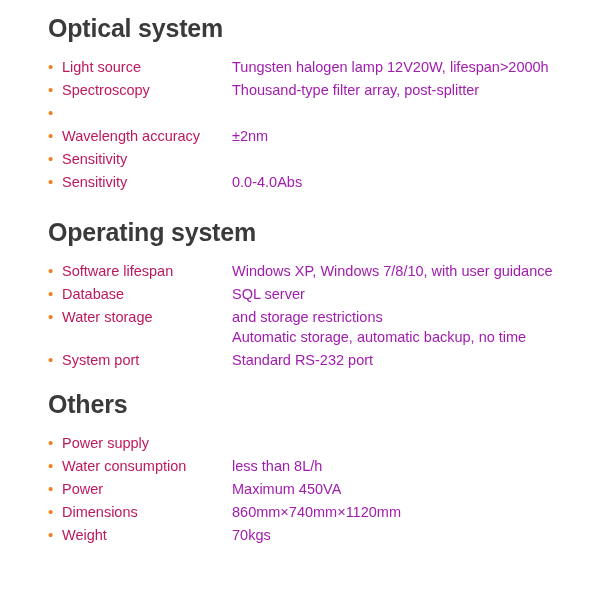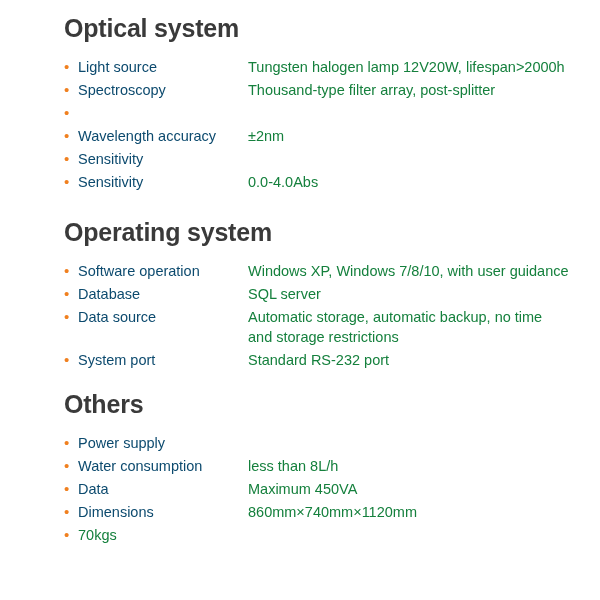--- a/index.html
+++ b/index.html
@@ -11,21 +11,21 @@
     height: 600px;
     background: #ffffff;
     font-family: "Liberation Sans", sans-serif;
     color: #333333;
     overflow: hidden;
   }
   .page {
     width: 600px;
     height: 600px;
     box-sizing: border-box;
-    padding: 14px 20px 0 64px;
+    padding: 14px 20px 0 48px;
     position: relative;
   }
   .section {
     margin-bottom: 4px;
   }
   .section-title {
     font-size: 25px;
     font-weight: bold;
     color: #3a3a3a;
     margin: 0 0 14px 0;
@@ -46,27 +46,27 @@
     width: 14px;
     color: #f08020;
     font-size: 15px;
     line-height: 20px;
     text-align: left;
   }
   .spec-label {
     flex: 0 0 170px;
     font-size: 14.5px;
     line-height: 20px;
-    color: #0c4a6e;
+    color: #be185d;
   }
   .spec-value {
     flex: 1 1 auto;
     font-size: 14.5px;
     line-height: 20px;
-    color: #15803d;
+    color: #a21caf;
   }
   .spec-value .cont {
     display: block;
   }
   .gap-1 { height: 22px; }
   .gap-2 { height: 16px; }
 </style>
 </head>
 <body>
 
@@ -105,34 +105,34 @@
     </ul>
   </div>
 
   <div class="gap-1"></div>
 
   <div class="section">
     <h2 class="section-title">Operating system</h2>
     <ul class="spec-list">
       <li class="spec-row">
         <span class="bullet">•</span>
-        <span class="spec-label">Software operation</span>
+        <span class="spec-label">Software lifespan</span>
         <span class="spec-value">Windows XP, Windows 7/8/10, with user guidance</span>
       </li>
       <li class="spec-row">
         <span class="bullet">•</span>
         <span class="spec-label">Database</span>
         <span class="spec-value">SQL server</span>
       </li>
       <li class="spec-row">
         <span class="bullet">•</span>
-        <span class="spec-label">Data source</span>
+        <span class="spec-label">Water storage</span>
         <span class="spec-value">
+          <span class="cont">and storage restrictions</span>
           <span class="cont">Automatic storage, automatic backup, no time</span>
-          <span class="cont">and storage restrictions</span>
         </span>
       </li>
       <li class="spec-row">
         <span class="bullet">•</span>
         <span class="spec-label">System port</span>
         <span class="spec-value">Standard RS-232 port</span>
       </li>
     </ul>
   </div>
 
@@ -145,28 +145,29 @@
         <span class="bullet">•</span>
         <span class="spec-label">Power supply</span>
       </li>
       <li class="spec-row">
         <span class="bullet">•</span>
         <span class="spec-label">Water consumption</span>
         <span class="spec-value">less than 8L/h</span>
       </li>
       <li class="spec-row">
         <span class="bullet">•</span>
-        <span class="spec-label">Data</span>
+        <span class="spec-label">Power</span>
         <span class="spec-value">Maximum 450VA</span>
       </li>
       <li class="spec-row">
         <span class="bullet">•</span>
         <span class="spec-label">Dimensions</span>
         <span class="spec-value">860mm×740mm×1120mm</span>
       </li>
       <li class="spec-row">
         <span class="bullet">•</span>
+        <span class="spec-label">Weight</span>
         <span class="spec-value">70kgs</span>
       </li>
     </ul>
   </div>
 
 </div>
 
 </body></html>

